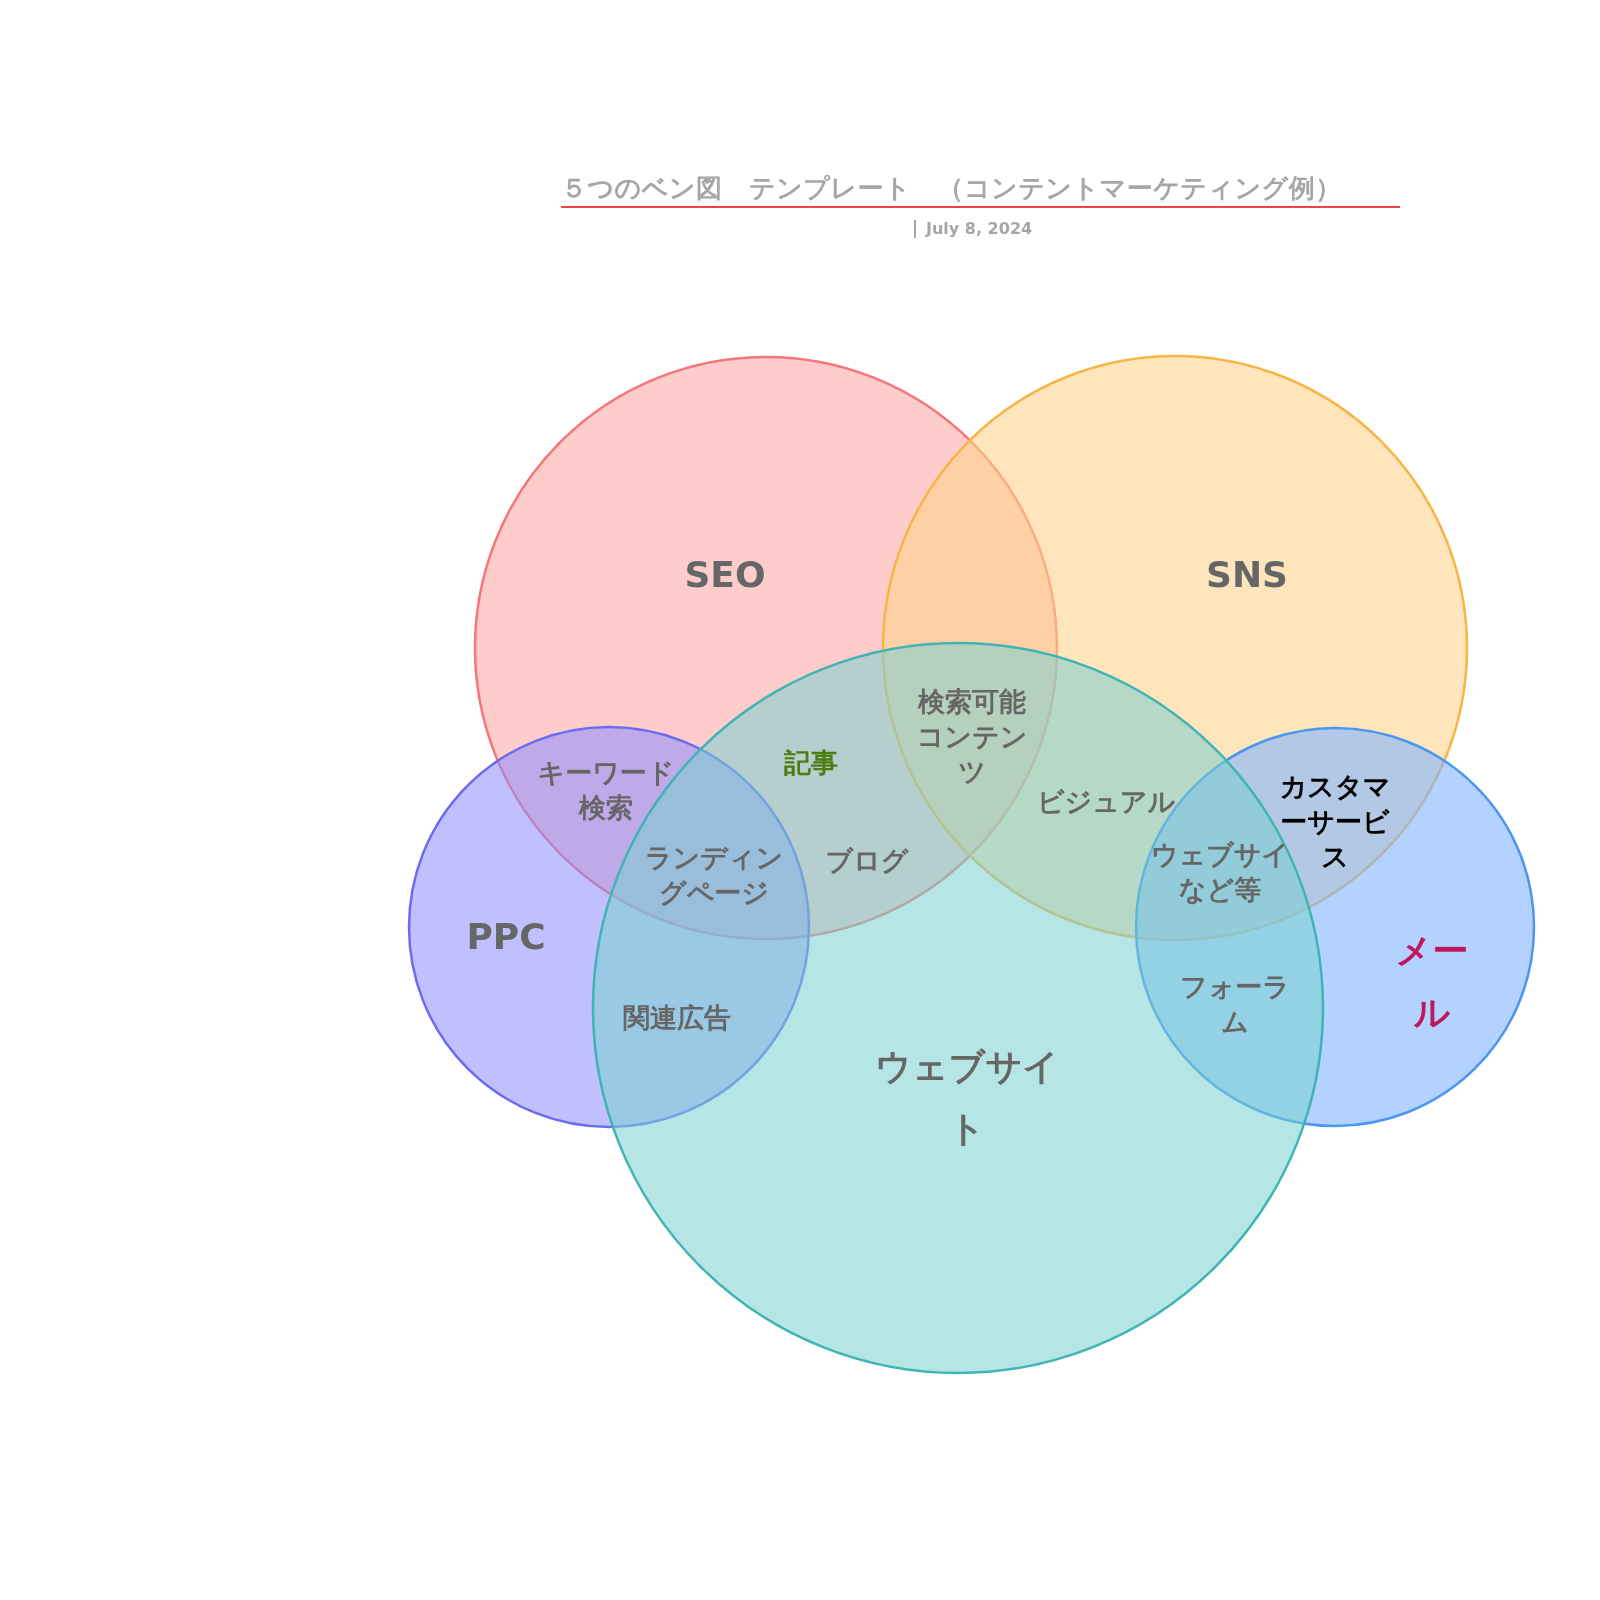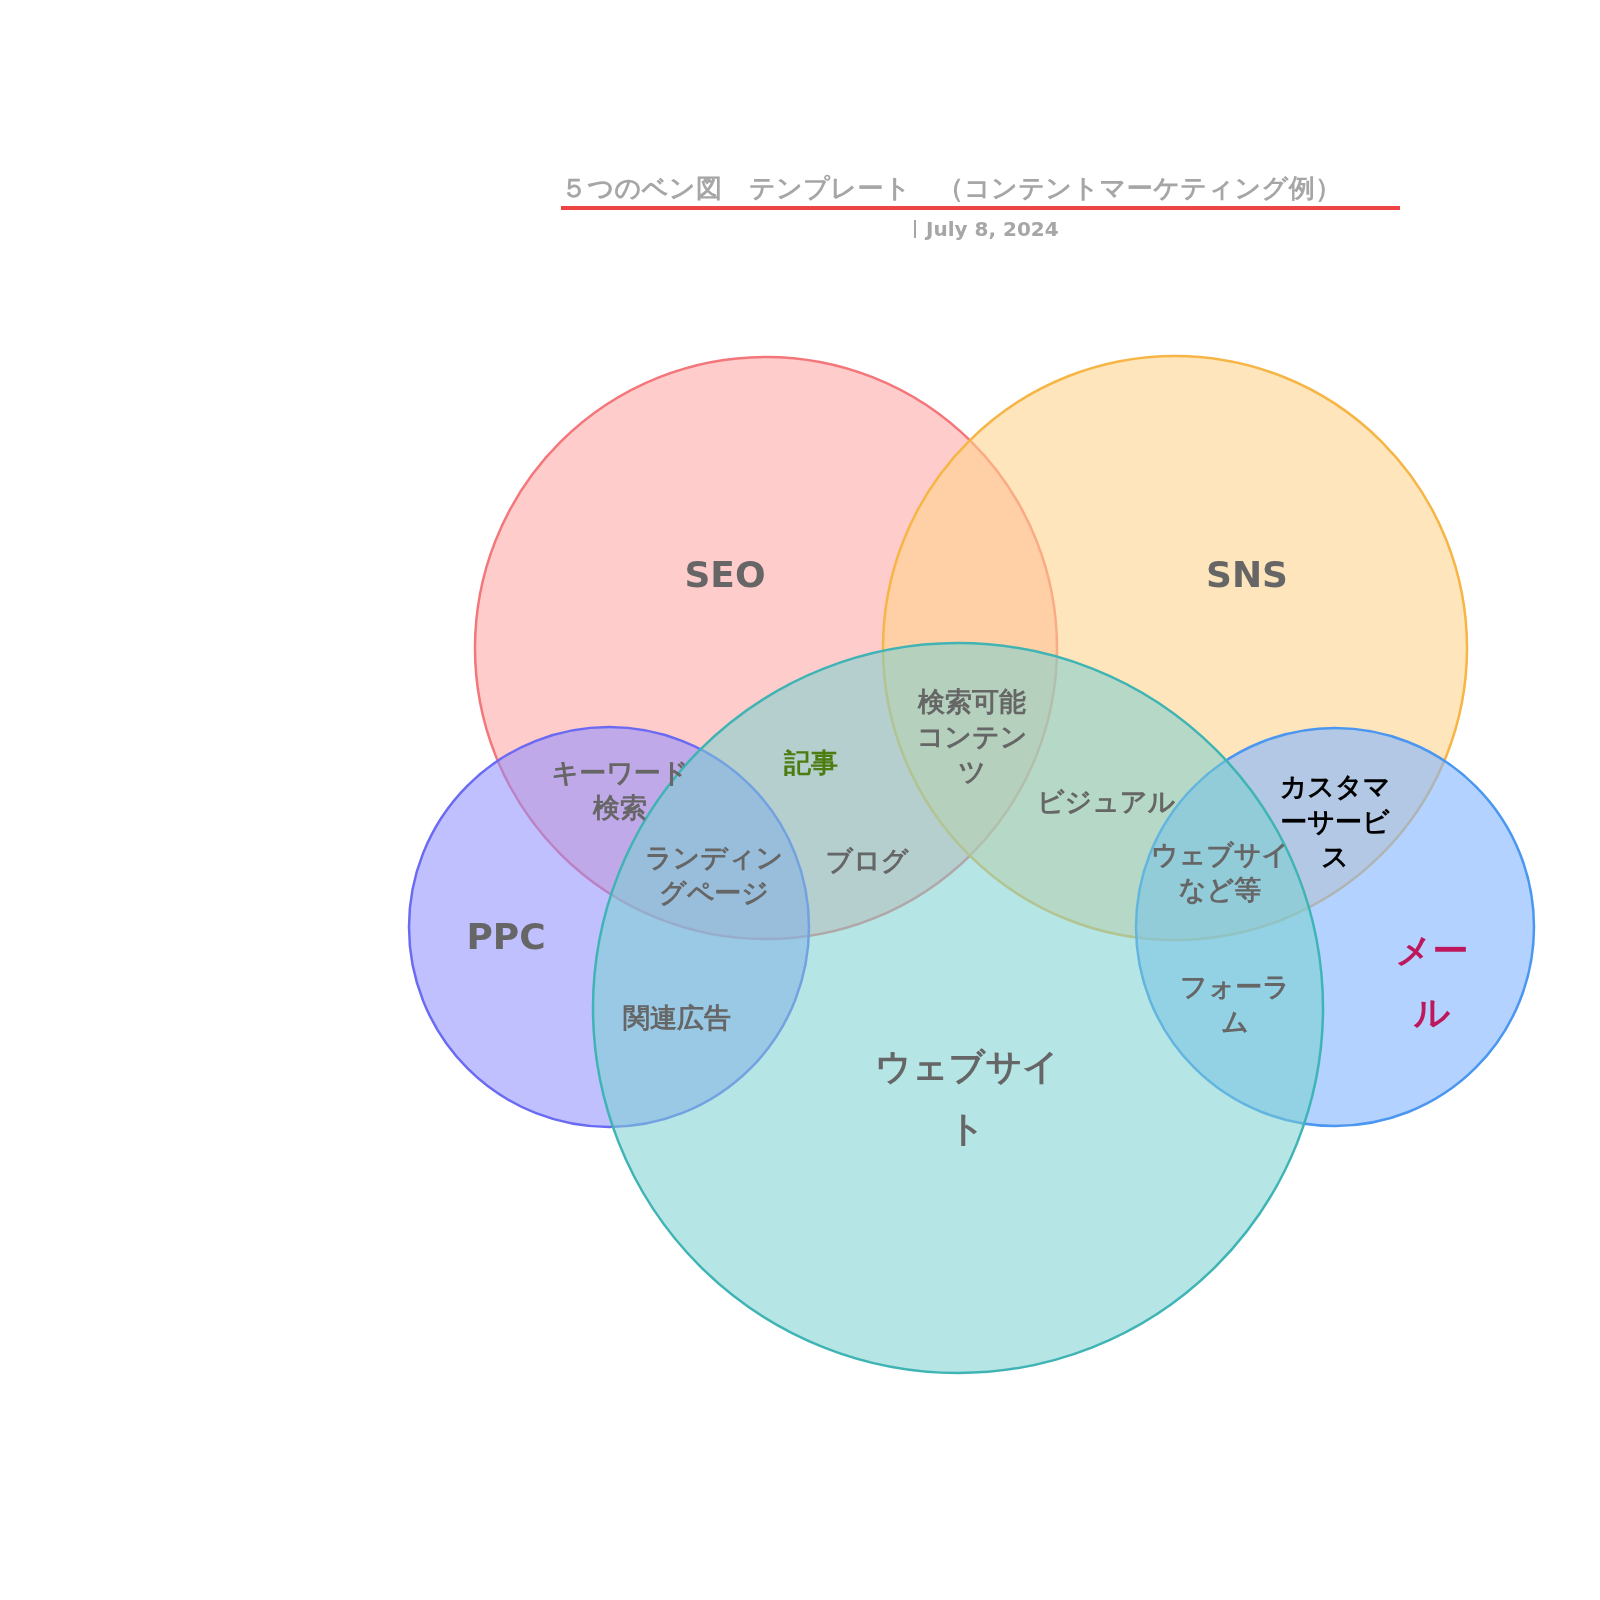--- a/index.html
+++ b/index.html
@@ -1,26 +1,26 @@
 <!DOCTYPE html>
 <html><head>
 <meta charset="utf-8">
 <style>
   html, body { margin: 0; padding: 0; background: #ffffff; }
   body { width: 1600px; height: 1600px; position: relative; overflow: hidden;
          font-family: "DejaVu Sans", "Liberation Sans", sans-serif; }
   .title {
     position: absolute; left: 561px; top: 172px; width: 839px;
     font-size: 26px; font-weight: bold; color: #a6a6a6; white-space: pre;
-    line-height: 32px; border-bottom: 4px solid #ef4444; padding-bottom: 2px;
+    line-height: 32px; border-bottom: 2px solid #ef4444; padding-bottom: 2px;
     letter-spacing: 0.5px;
   }
   .date-row {
     position: absolute; left: 914px; top: 217px; height: 24px;
-    font-size: 20px; font-weight: bold; color: #a6a6a6; line-height: 24px;
+    font-size: 16px; font-weight: bold; color: #a6a6a6; line-height: 24px;
     display: flex; align-items: center; gap: 10px;
   }
   .date-bar { width: 2px; height: 18px; background: #a6a6a6; display: inline-block; }
   svg.venn { position: absolute; left: 0; top: 0; }
   .lbl {
     position: absolute; transform: translate(-50%, -50%);
     color: #666666; font-weight: bold; text-align: center; white-space: pre-line;
   }
   .lbl.big { font-size: 36px; line-height: 62px; }
   .lbl.small { font-size: 27px; line-height: 35px; }
@@ -43,21 +43,21 @@
 </svg>
 
 <div class="lbl big" style="left: 725px; top: 575px; color: rgb(102, 102, 102);">SEO</div>
 <div class="lbl big" style="left: 1247px; top: 575px; color: rgb(102, 102, 102);">SNS</div>
 <div class="lbl big" style="left: 506px; top: 937px; color: rgb(102, 102, 102);">PPC</div>
 <div class="lbl big" style="left: 1432px; top: 982px; color: #be185d;">メー
 ル</div>
 <div class="lbl big" style="left: 967px; top: 1098px; color: rgb(102, 102, 102);">ウェブサイ
 ト</div>
 
-<div class="lbl small" style="left: 606px; top: 790px; color: rgb(102, 102, 102); margin-left: 14px;">キーワード
+<div class="lbl small" style="left: 606px; top: 790px; color: rgb(102, 102, 102);">キーワード
 検索</div>
 <div class="lbl small" style="left: 811px; top: 762px; color: #4d7c0f;">記事</div>
 <div class="lbl small" style="left: 867px; top: 860px; color: rgb(102, 102, 102); text-align: right;">ブログ</div>
 <div class="lbl small" style="left: 972px; top: 736px; color: rgb(102, 102, 102);">検索可能
 コンテン
 ツ</div>
 <div class="lbl small" style="left: 714px; top: 875px; color: rgb(102, 102, 102);">ランディン
 グページ</div>
 <div class="lbl small" style="left: 677px; top: 1017px; color: rgb(102, 102, 102);">関連広告</div>
 <div class="lbl small" style="left: 1106px; top: 801px; color: rgb(102, 102, 102);">ビジュアル</div>

